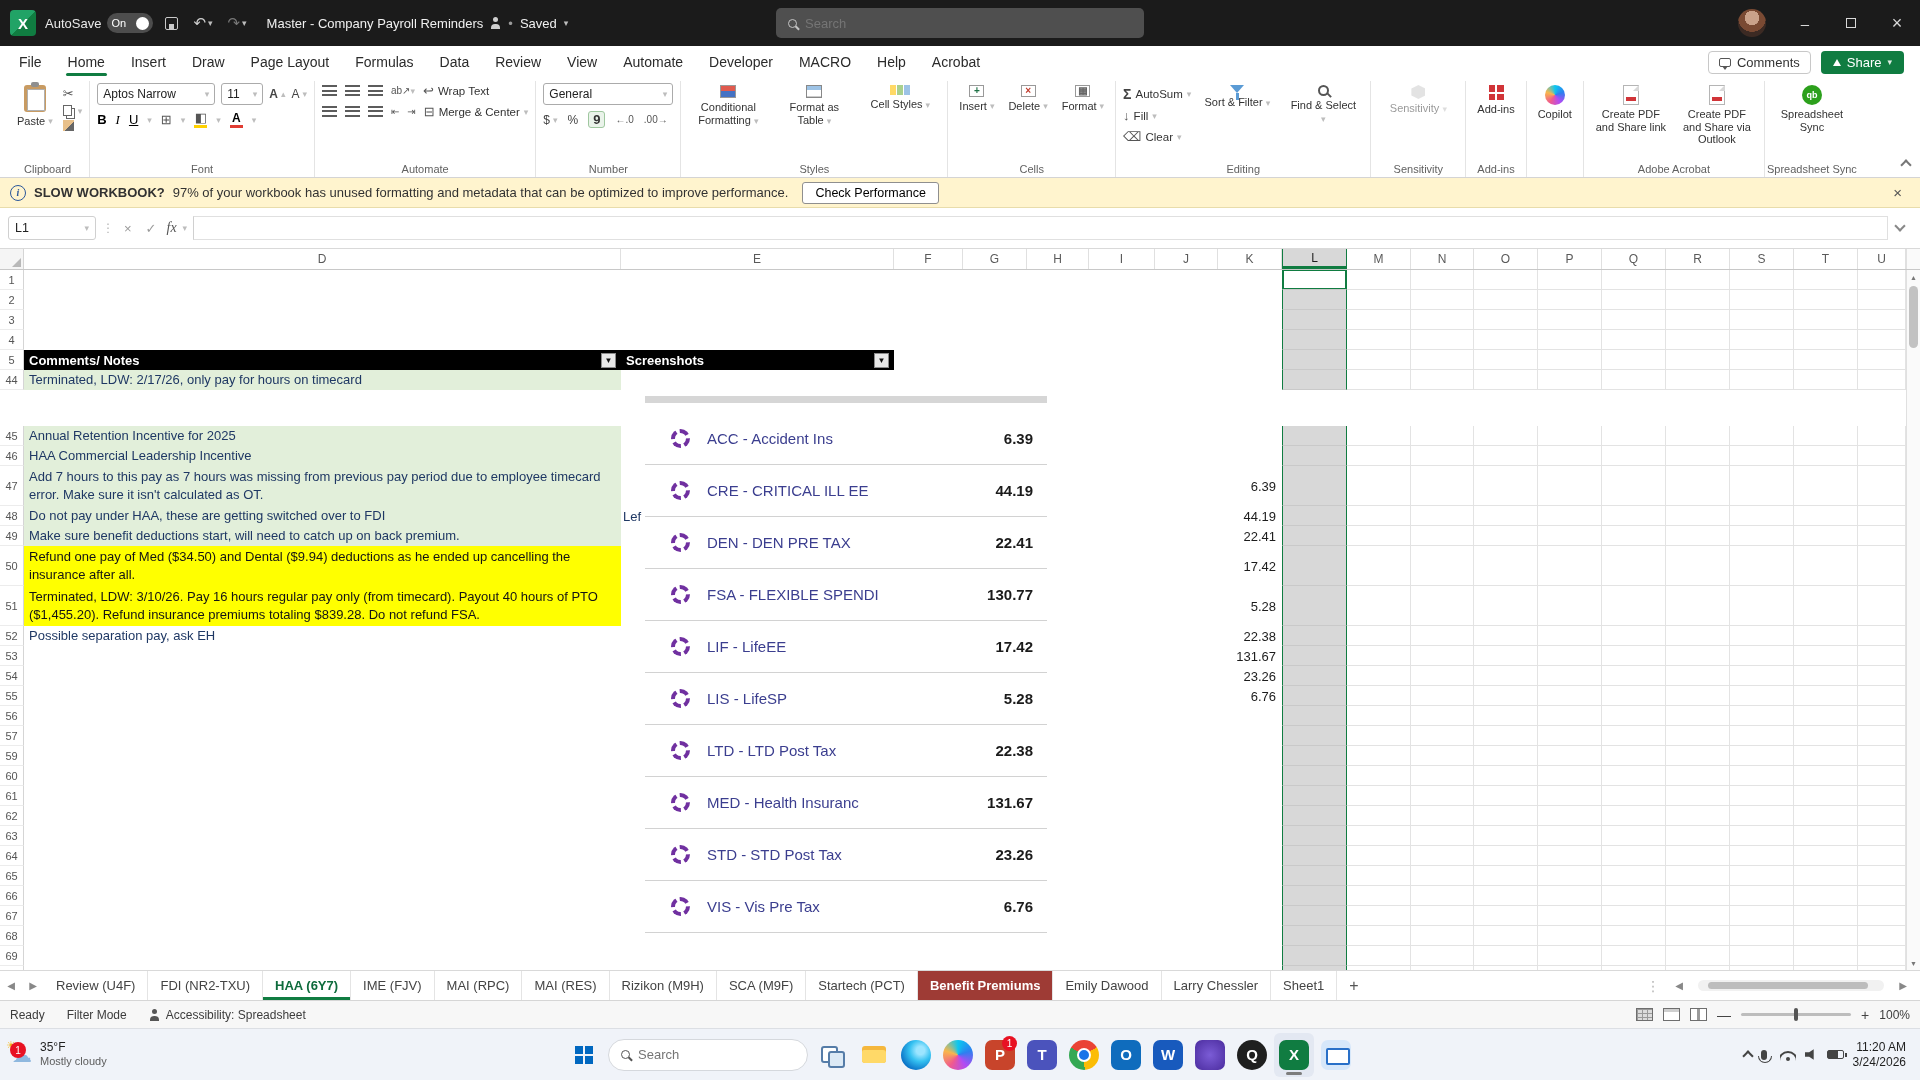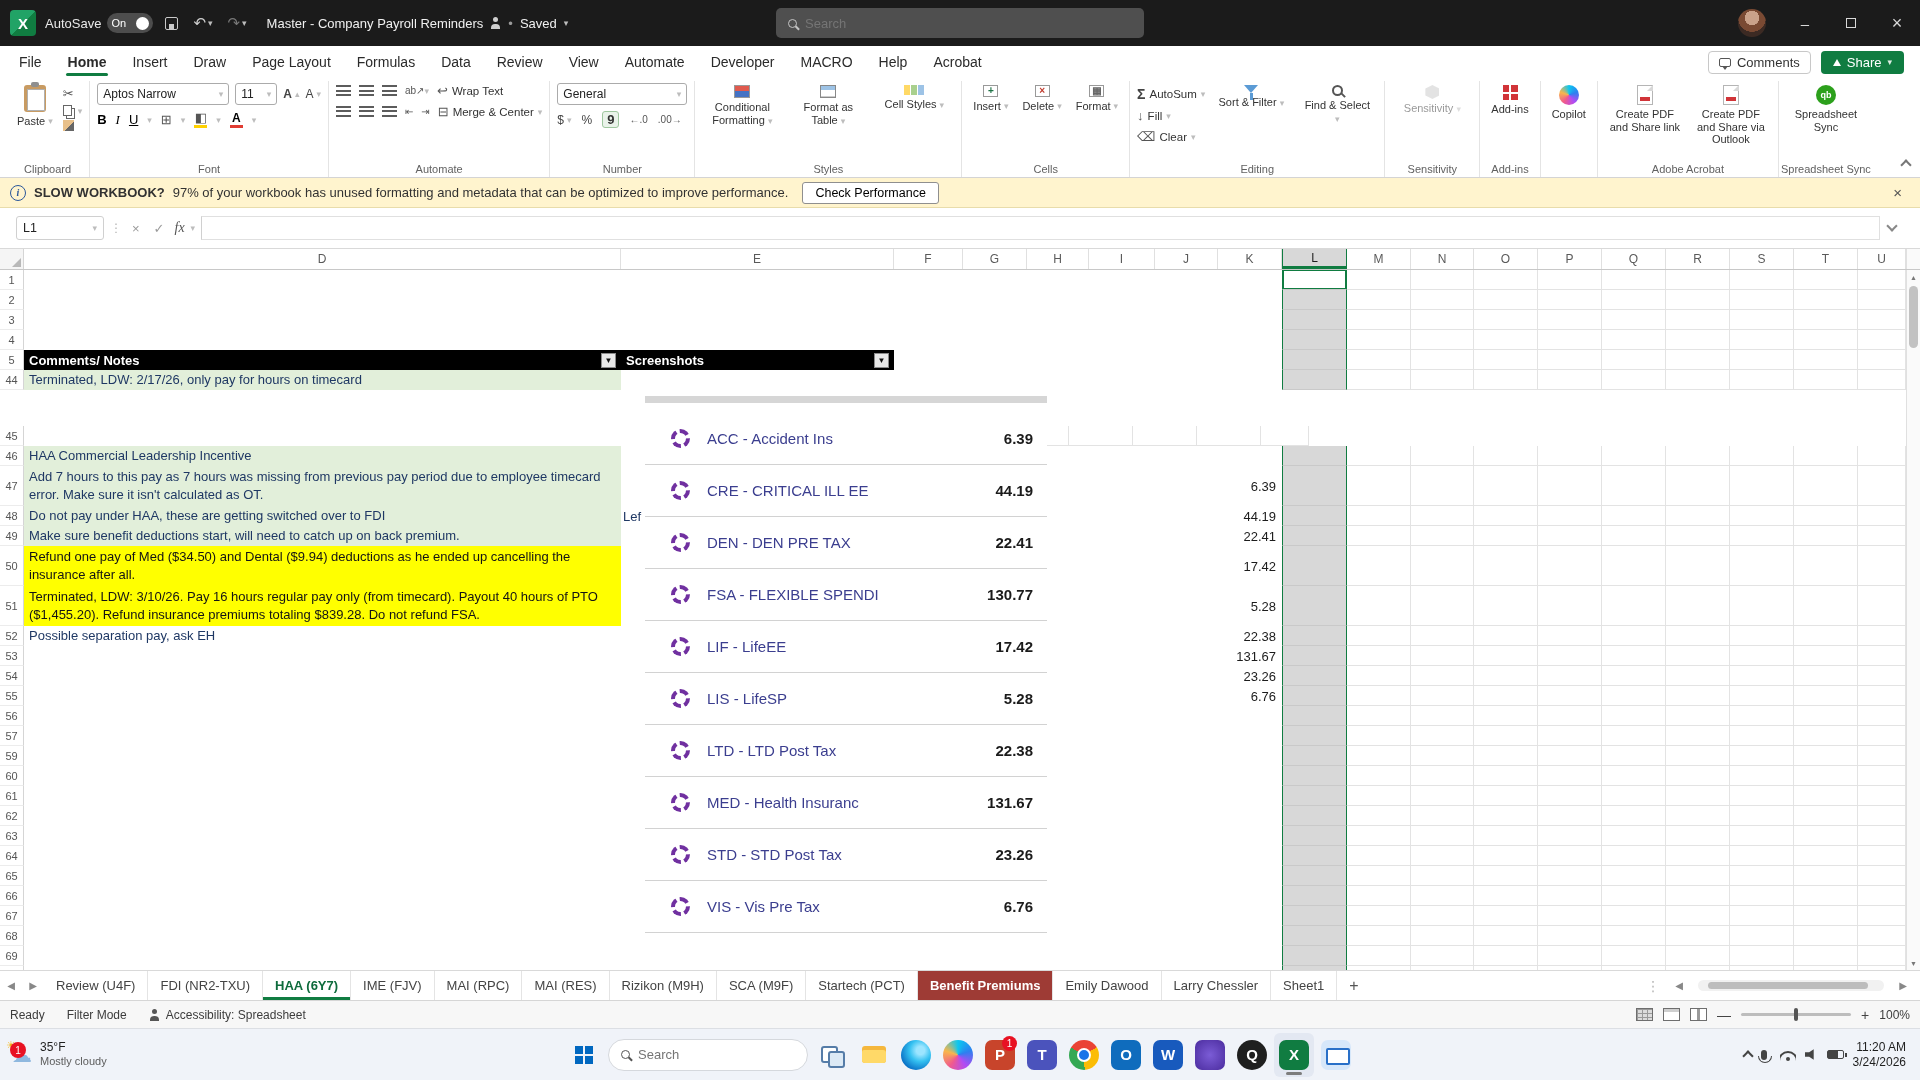--- a/index.html
+++ b/index.html
@@ -26,21 +26,21 @@
   .mag { width:9px; height:9px; border:1.6px solid #c4c4c4; border-radius:50%; position:relative; flex:0 0 auto; }
   .mag::after { content:''; position:absolute; width:5px; height:1.6px; background:#c4c4c4; transform:rotate(45deg); right:-4px; bottom:-2px; }
   .tright { margin-left:auto; display:flex; align-items:center; height:100%; }
   .avatar { width:28px; height:28px; border-radius:50%; background:radial-gradient(circle at 50% 32%,#caa28a 0 30%,#7a4a33 31% 58%,#3c2a23 59%); margin:0 16px; }
   .winbtn { width:46px; height:100%; display:flex; align-items:center; justify-content:center; color:#d8d8d8; font-size:15px; }
   .maxsq { width:10px; height:10px; border:1.3px solid #d8d8d8; }
 
   
   .menubar { height:32px; background:#fff; display:flex; align-items:center; padding:0 6px; flex:0 0 auto; }
   .mtab { padding:6px 13px; font-size:14px; color:#2b2b2b; position:relative; white-space:nowrap; }
-  .mtab.active { font-weight:bold; }
+  .mtab.active { font-weight:normal; }
   .mtab.active::after { content:''; position:absolute; left:11px; right:11px; bottom:0; height:3px; border-radius:2px; background:#107C41; }
   .menu-right { margin-left:auto; display:flex; align-items:center; gap:10px; padding-right:10px; }
   .cmt-btn { border:1px solid #c8c8c8; border-radius:4px; padding:3px 10px; display:flex; align-items:center; gap:6px; font-size:13px; color:#333; }
   .bubble { width:12px; height:9px; border:1.4px solid #555; border-radius:2px; position:relative; }
   .bubble::after { content:''; position:absolute; left:2px; bottom:-4px; border-left:3px solid transparent; border-right:3px solid transparent; border-top:4px solid #555; }
   .share-btn { background:#107C41; color:#fff; border-radius:4px; padding:4px 12px; display:flex; align-items:center; gap:6px; font-size:13px; }
   .share-arrow { width:0; height:0; border-left:4px solid transparent; border-right:4px solid transparent; border-bottom:7px solid #fff; }
 
   
   .ribbon { height:100px; background:#fff; border-bottom:1px solid #d4d4d4; display:flex; align-items:stretch; padding:3px 6px 0; flex:0 0 auto; position:relative; white-space:nowrap; }
@@ -91,21 +91,21 @@
   .ico-qb { width:20px; height:20px; border-radius:50%; background:#2CA01C; color:#fff; font-size:9px; font-weight:bold; display:flex; align-items:center; justify-content:center; }
   .collapse-chev { position:absolute; right:10px; bottom:8px; width:8px; height:8px; border-left:2px solid #777; border-top:2px solid #777; transform:rotate(45deg); }
 
   
   .warnbar { height:30px; background:#FFF4CE; border-bottom:1px solid #e8dcab; display:flex; align-items:center; gap:8px; padding:0 10px; font-size:13px; color:#323232; flex:0 0 auto; }
   .info-ico { width:16px; height:16px; border-radius:50%; border:1.5px solid #2b579a; color:#2b579a; font-size:10px; font-weight:bold; display:flex; align-items:center; justify-content:center; font-family:"Liberation Serif",serif; font-style:italic; flex:0 0 auto; }
   .warn-btn { border:1px solid #8f8f8f; background:#fff; border-radius:3px; padding:3px 12px; font-size:12.5px; margin-left:6px; }
   .warn-x { margin-left:auto; color:#555; font-size:15px; padding:0 8px; }
 
   
-  .formulabar { height:40px; background:#fff; display:flex; align-items:center; padding:5px 16px; gap:6px; flex:0 0 auto; }
+  .formulabar { height:40px; background:#fff; display:flex; align-items:center; padding:5px 8px; gap:6px; flex:0 0 auto; }
   .namebox { width:88px; height:24px; border:1px solid #d0d0d0; border-radius:3px; display:flex; align-items:center; padding:0 6px; font-size:12.5px; color:#222; }
   .namebox .dd { margin-left:auto; }
   .fbar-dots { color:#b5b5b5; font-size:12px; }
   .fbar-btn { color:#9a9a9a; font-size:13px; padding:0 4px; }
   .fx { font-style:italic; font-family:"Liberation Serif",serif; color:#555; font-size:14px; }
   .finput { flex:1; height:24px; border:1px solid #e0e0e0; border-left:1px solid #d0d0d0; background:#fff; }
   .fexpand { width:8px; height:8px; border-right:2px solid #888; border-bottom:2px solid #888; transform:rotate(45deg); margin:0 8px 4px 2px; }
 
   
   .sheetarea { flex:0 0 auto; }
@@ -313,21 +313,21 @@
         <span class="mbtn">
             <span class="ico-brush"></span>
           </span>
       </div>
       <div class="glabel">Clipboard</div>
     </div>
 
     <div class="grp">
       <div class="fcol">
         <div class="frow">
-          <div class="combo" style="width:132px">
+          <div class="combo" style="width:118px">
               <span>Aptos Narrow</span>
               <span class="dd" style="margin-left:auto">▾</span>
             </div>
           <div class="combo" style="width:42px">
               <span>11</span>
               <span class="dd" style="margin-left:auto">▾</span>
             </div>
           <span class="mbtn">
               <b>A</b>
               <span class="dd">▴</span>
@@ -705,20 +705,21 @@
             <div class="cell gl" style="width: 64px;"></div>
             <div class="cell gl" style="width: 64px;"></div>
             <div class="cell gl" style="width: 64px;"></div>
             <div class="cell gl" style="width: 64px;"></div>
             <div class="cell gl" style="width: 64px;"></div>
             <div class="cell gl" style="width: 64px;"></div>
             <div class="cell gl" style="width: 48px;"></div>
           </div>
           <div class="grow" style="height: 20px; margin-top: 36px;">
             <div class="rn">45</div>
+            <div class="cell dcell green" style="width: 597px;">Annual Retention Incentive for 2025</div>
             <div class="cell" style="width: 273px;"></div>
             <div class="cell" style="width: 69px;"></div>
             <div class="cell" style="width: 64px;"></div>
             <div class="cell" style="width: 62px;"></div>
             <div class="cell" style="width: 66px;"></div>
             <div class="cell" style="width: 63px;"></div>
             <div class="cell" style="width: 64px;"></div>
             <div class="cell lsel" style="width: 65px;"></div>
             <div class="cell gl" style="width: 64px;"></div>
             <div class="cell gl" style="width: 63px;"></div>

